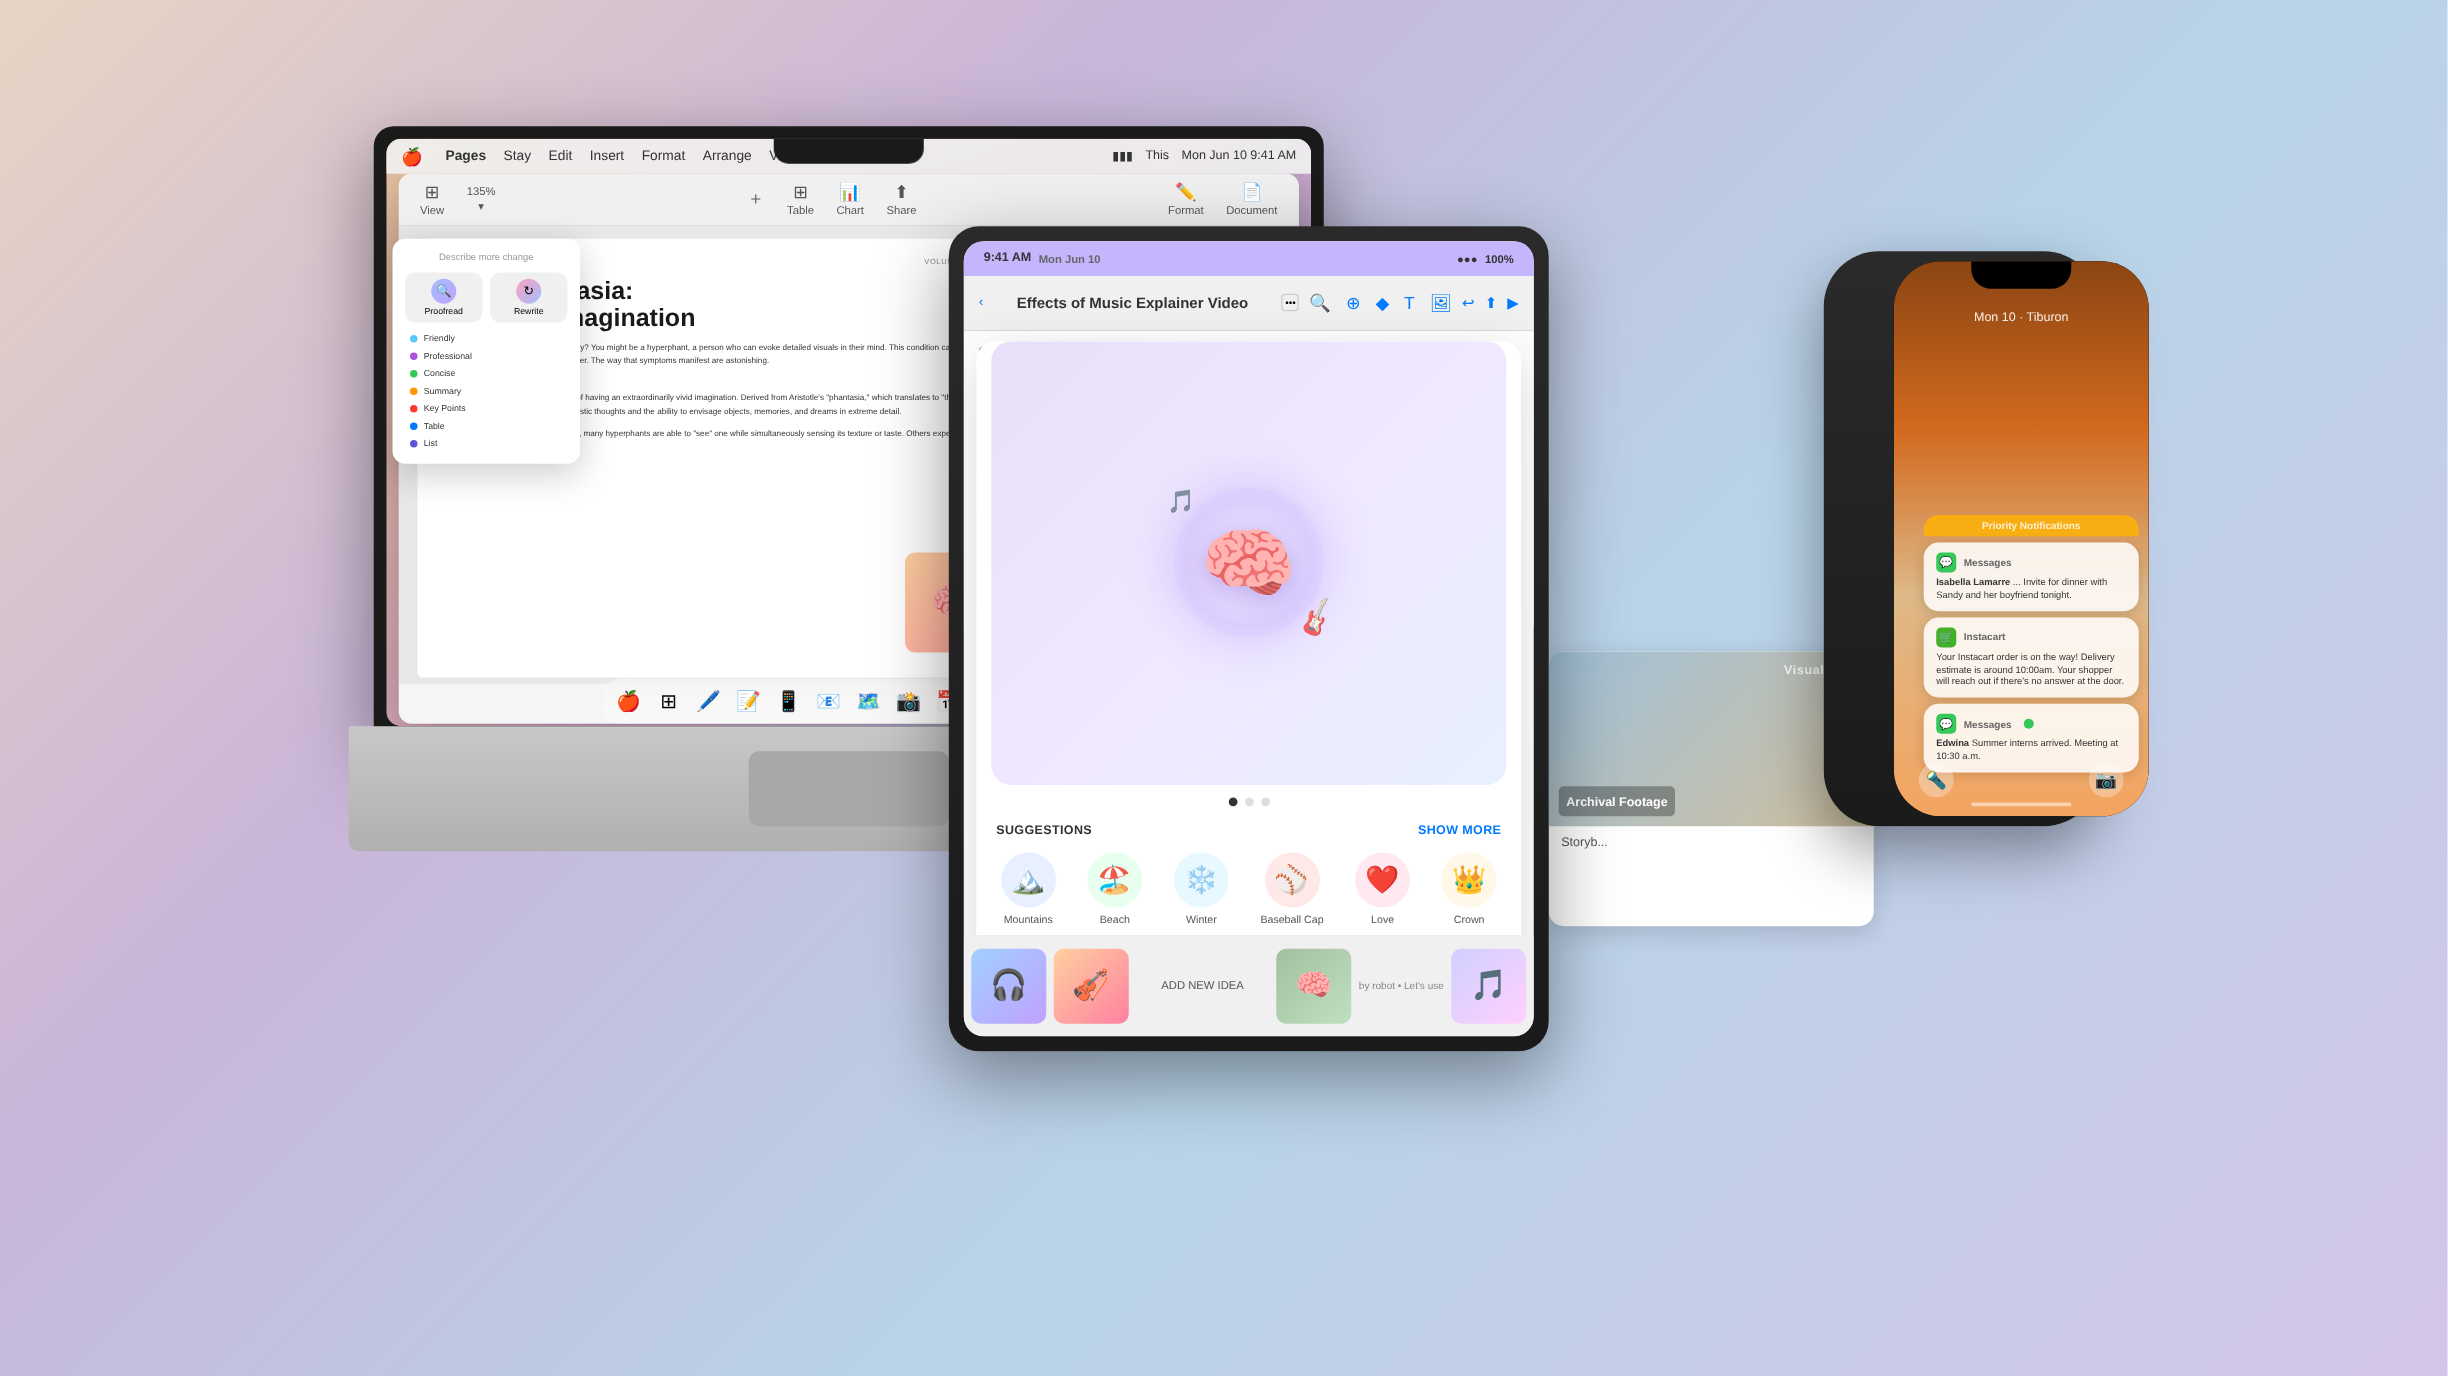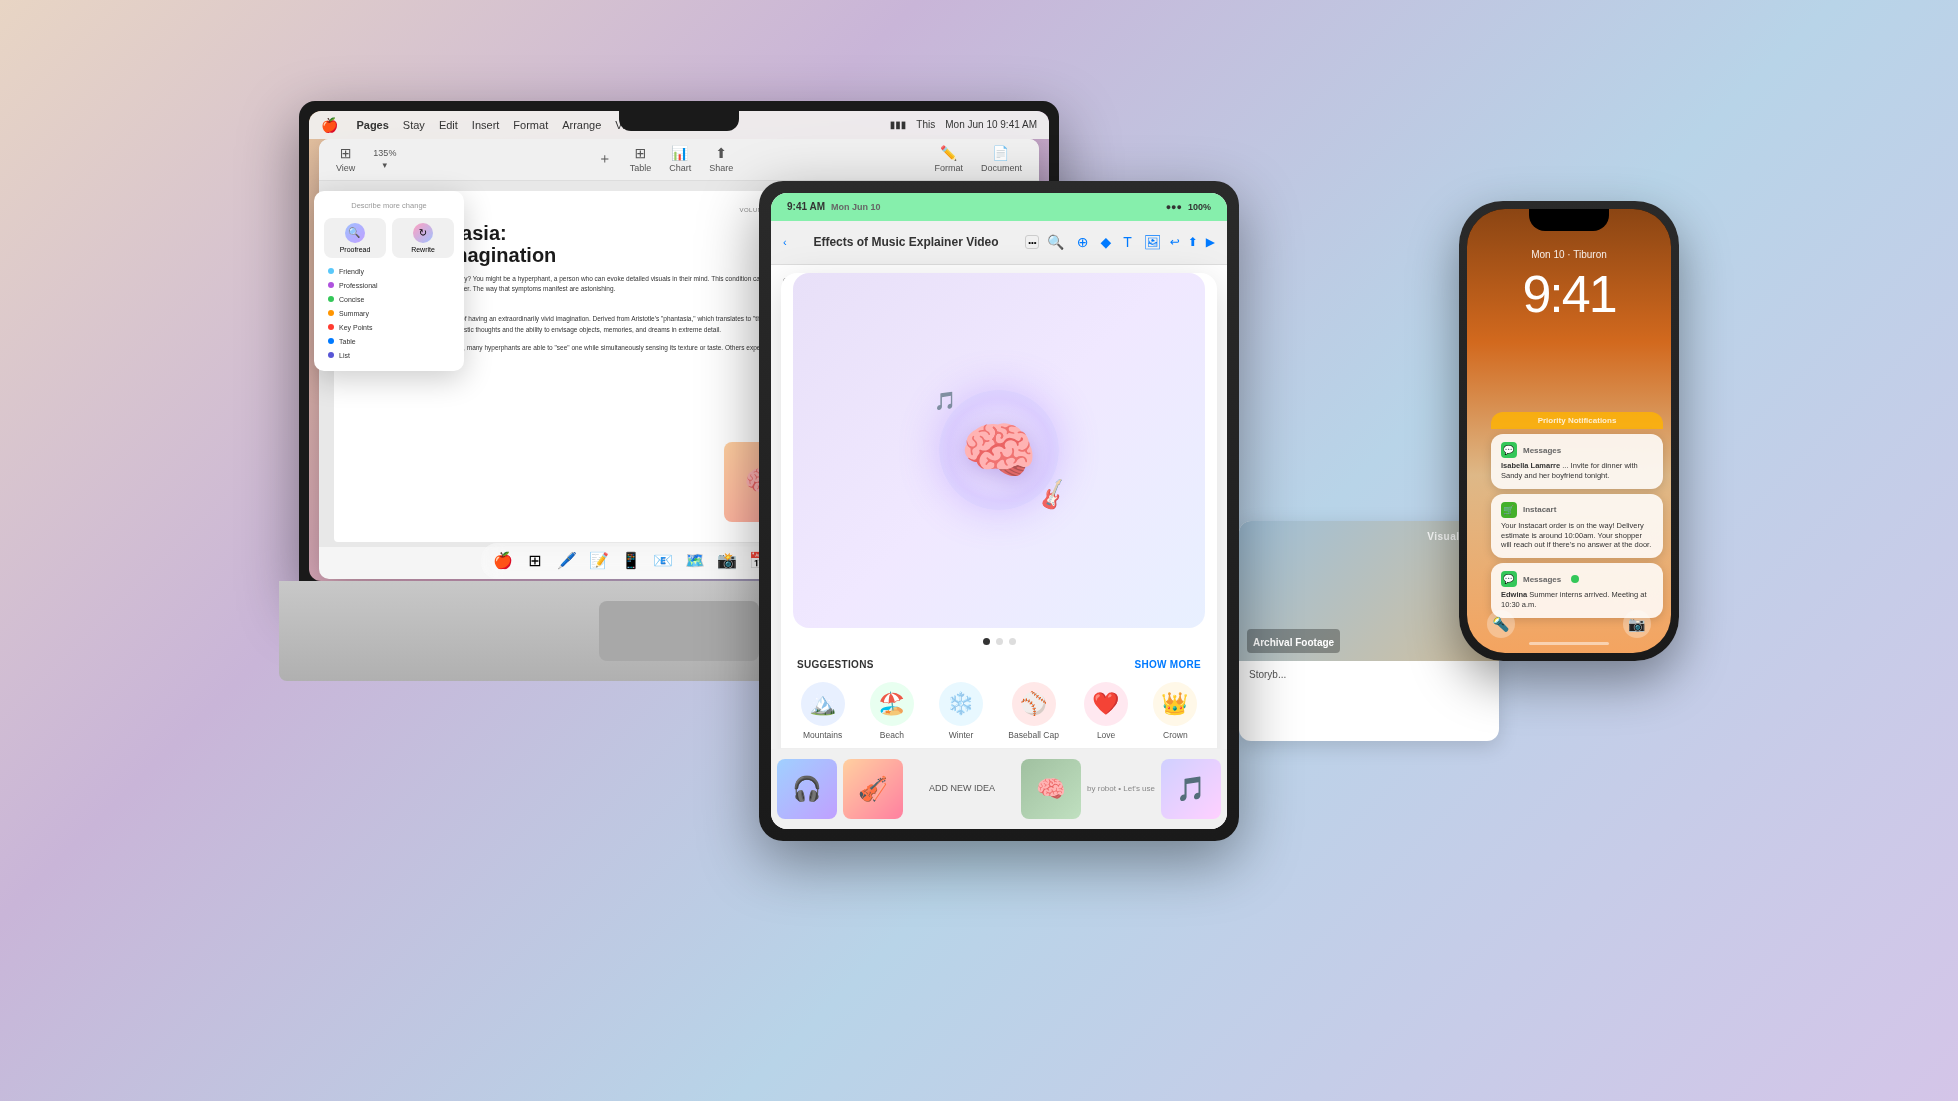--- a/index.html
+++ b/index.html
@@ -385,21 +385,21 @@
       width: 100%;
       height: 100%;
       background: white;
       border-radius: 16px;
       overflow: hidden;
       position: relative;
     }
 
     .ipad-statusbar {
       height: 28px;
-      background: #86efac;
+      background: #c4b5fd;
       display: flex;
       align-items: center;
       padding: 0 16px;
       font-size: 10px;
       color: #333;
       font-weight: 600;
     }
 
     .ipad-statusbar-right {
       margin-left: auto;
@@ -631,20 +631,21 @@
       box-shadow: 0 20px 50px rgba(0,0,0,0.4);
     }
 
     .iphone-screen {
       width: 100%;
       height: 100%;
       background: black;
       border-radius: 38px;
       overflow: hidden;
       position: relative;
+      margin-left: 48px;
     }
 
     .iphone-notch {
       position: absolute;
       top: 0;
       left: 50%;
       transform: translateX(-50%);
       width: 80px;
       height: 22px;
       background: black;
@@ -1104,21 +1105,20 @@
   </div>
 
   <div class="iphone">
     <div class="iphone-body">
       <div class="iphone-screen">
         <div class="iphone-notch"></div>
         <div class="iphone-wallpaper">
 
           <div class="iphone-lock-time">
             <div class="iphone-date">Mon 10 · Tiburon</div>
-            <div class="iphone-time">9:41</div>
           </div>
 
           <div class="iphone-notifications">
 
             <div class="priority-header">Priority Notifications</div>
 
             <div class="notif-card">
               <div class="notif-header">
                 <div class="notif-app-icon" style="background:#34C759;">💬</div>
                 <span class="notif-app-name">Messages</span>

